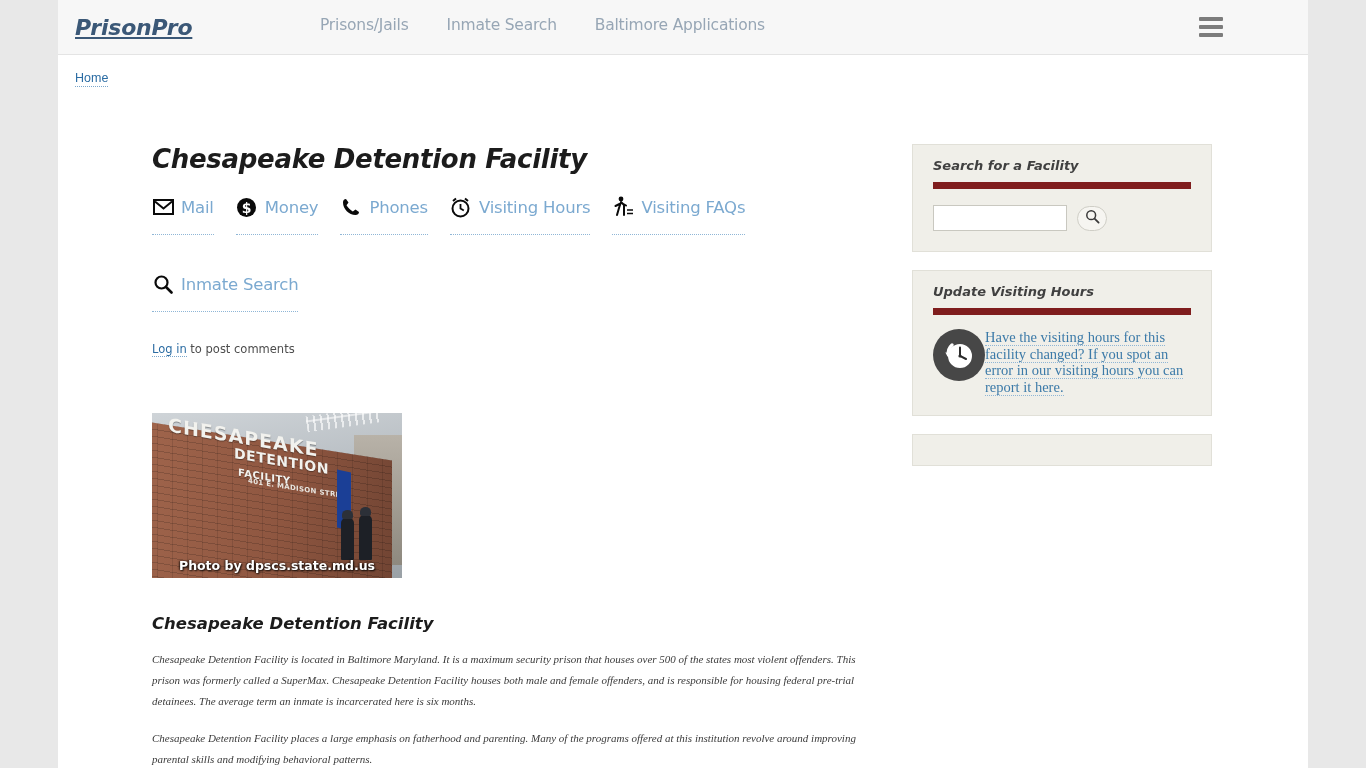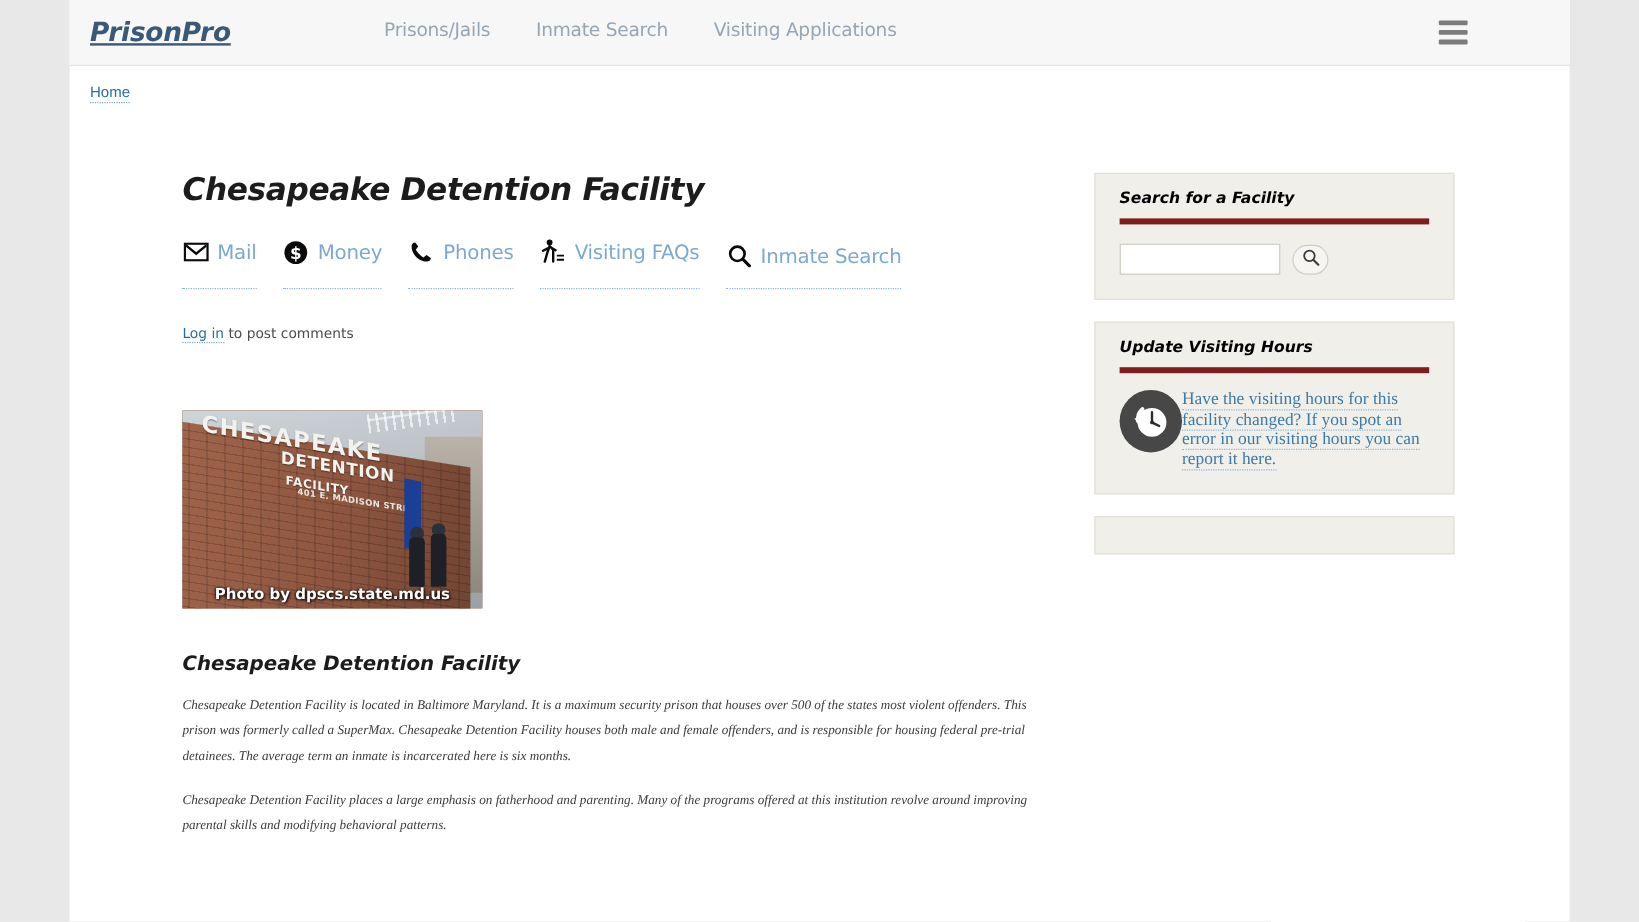--- a/index.html
+++ b/index.html
@@ -273,24 +273,24 @@
     background: #f0efe9;
     border: 1px solid #e1e0d8;
     margin-bottom: 18px;
     padding: 13px 20px 20px 20px;
   }
   .side-block.empty { height: 32px; padding: 0; }
   .side-title {
     font-size: 13px;
     font-weight: bold;
     font-style: italic;
-    color: #000000;
+    color: #404040;
     font-family: "DejaVu Sans", sans-serif;
     padding-bottom: 9px;
-    border-bottom: 5px solid #7f1d1d;
+    border-bottom: 7px solid #7f1d1d;
   }
   .search-row {
     margin-top: 16px;
     display: flex;
     align-items: center;
     gap: 10px;
   }
   .search-input {
     width: 134px; height: 26px;
     border: 1px solid #c9c8c0;
@@ -353,21 +353,21 @@
 
 <div class="page-wrap">
   <div class="container">
 
     <div class="site-header">
       <a class="logo" href="#">PrisonPro</a>
 
       <div class="main-nav">
         <a href="#">Prisons/Jails</a>
         <a href="#">Inmate Search</a>
-        <a href="#">Visiting Applications</a>
+        <a href="#">Baltimore Applications</a>
       </div>
 
       <div class="hamburger">
         <span></span>
         <span></span>
         <span></span>
       </div>
     </div>
 
     <div class="breadcrumb">
@@ -404,20 +404,30 @@
 
           <a class="ql-item" href="#">
             <span class="ql-ico">
               <svg width="20" height="20" viewBox="0 0 20 20">
                 <path d="M5 2 C3 2 2 3.5 2 5.5 C2 12 8 18 14.5 18 C16.5 18 18 17 18 15 L14.5 12.5 L11.8 14.5 C9.6 13.2 6.8 10.4 5.5 8.2 L7.5 5.5 Z" fill="#0a0a0a"></path>
               </svg>
             </span>
             <span class="ql-label">Phones</span>
           </a>
 
+          <a class="ql-item" href="#">
+            <span class="ql-ico">
+              <svg width="21" height="21" viewBox="0 0 21 21">
+                <circle cx="10.5" cy="11.5" r="8" fill="none" stroke="#0a0a0a" stroke-width="2"></circle>
+                <path d="M10.5 7 L10.5 11.5 L13.8 13.5" fill="none" stroke="#0a0a0a" stroke-width="1.8"></path>
+                <path d="M3 4 L6 1.5 M18 4 L15 1.5" stroke="#0a0a0a" stroke-width="2" fill="none"></path>
+              </svg>
+            </span>
+            <span class="ql-label">Visiting Hours</span>
+          </a>
 
           <a class="ql-item" href="#">
             <span class="ql-ico">
               <svg width="21" height="22" viewBox="0 0 21 22">
                 <circle cx="8" cy="3" r="2.4" fill="#0a0a0a"></circle>
                 <path d="M8 6 L6 12 L4 19 M8 6 L11 9 L11 19 M6.5 8 L2.5 10 M9.5 7.5 L13 9.5" stroke="#0a0a0a" stroke-width="2" fill="none" stroke-linecap="round"></path>
                 <path d="M14 14 H20 M14 17.5 H20" stroke="#0a0a0a" stroke-width="1.6"></path>
               </svg>
             </span>
             <span class="ql-label">Visiting FAQs</span>

